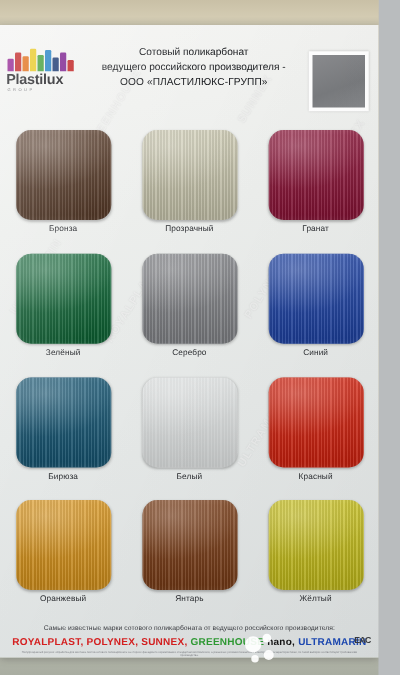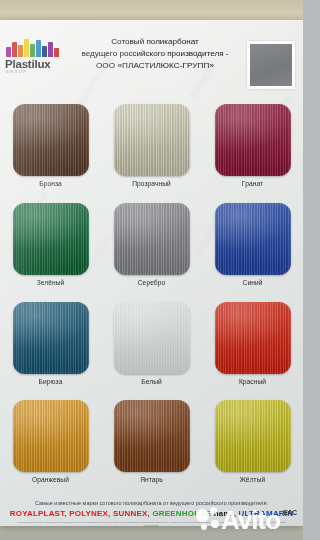--- a/index.html
+++ b/index.html
@@ -287,16 +287,15 @@
 
   </div>
 
   <div class="avito">
     <div class="dots">
       <b class="d1"></b>
         <b class="d2"></b>
         <b class="d3"></b>
         <b class="d4"></b>
     </div>
-    <div class="word">Avito</div>
   </div>
 
 </div>
 
 </body></html>

